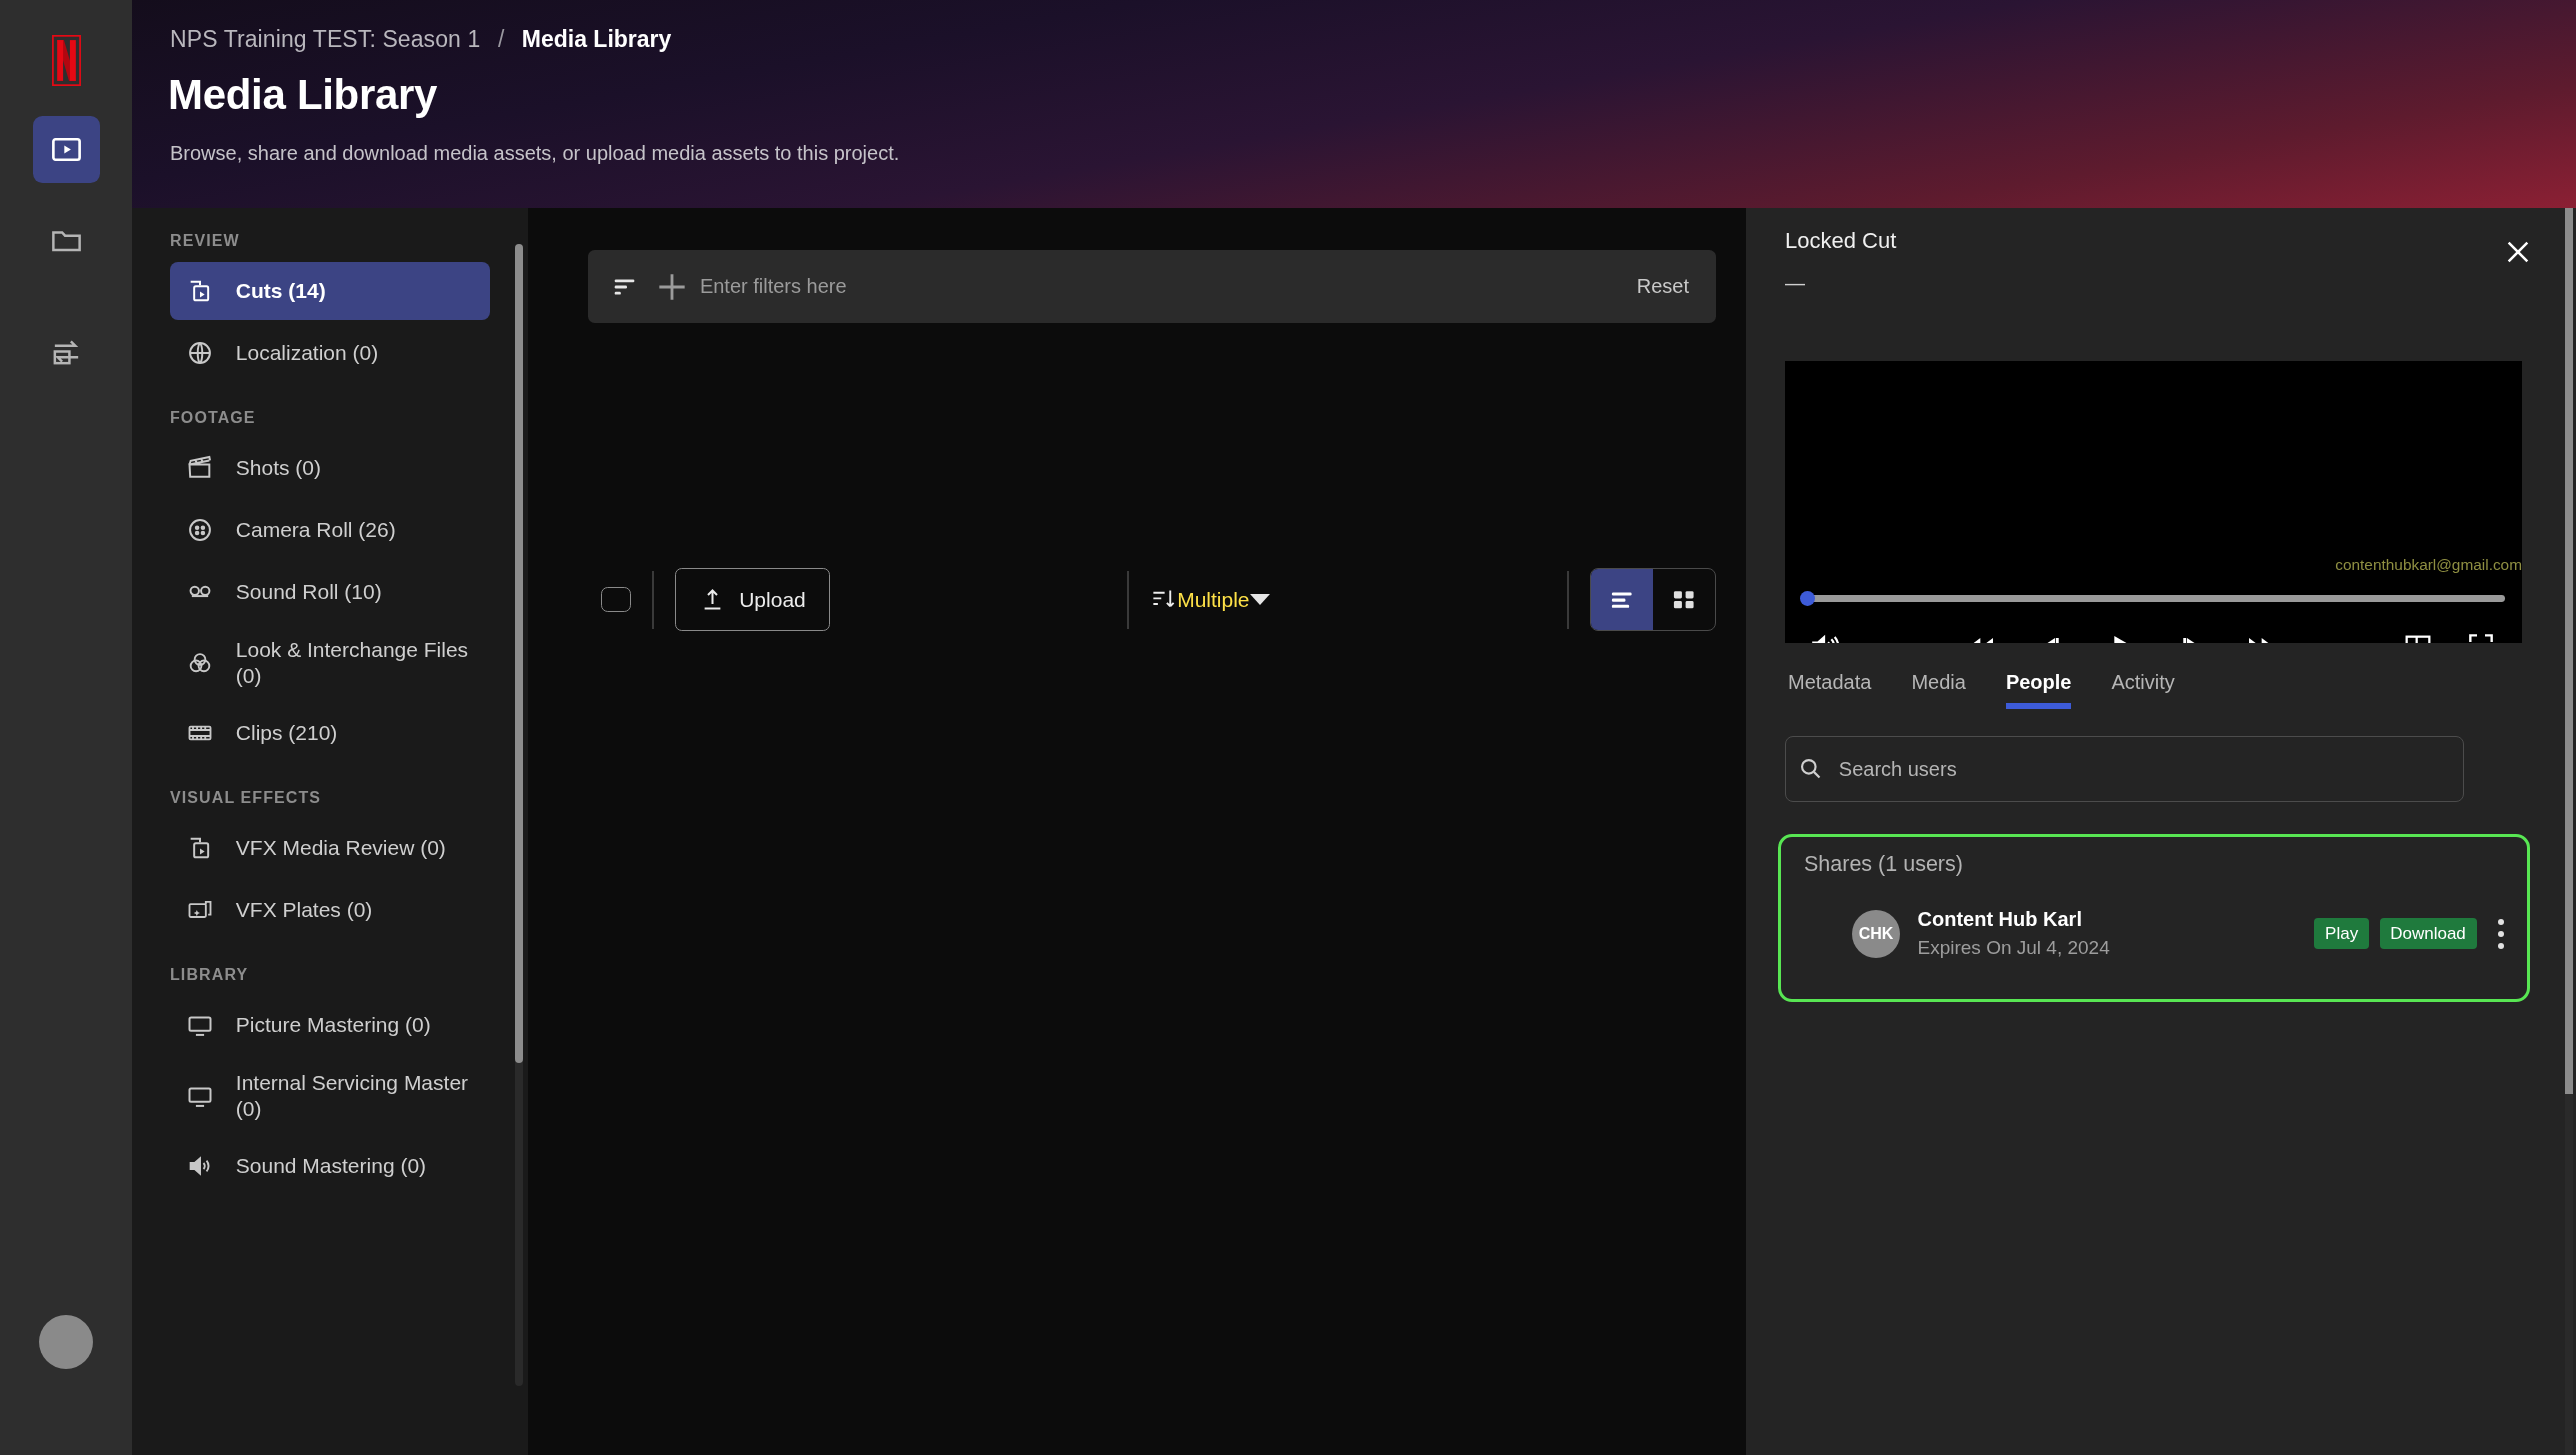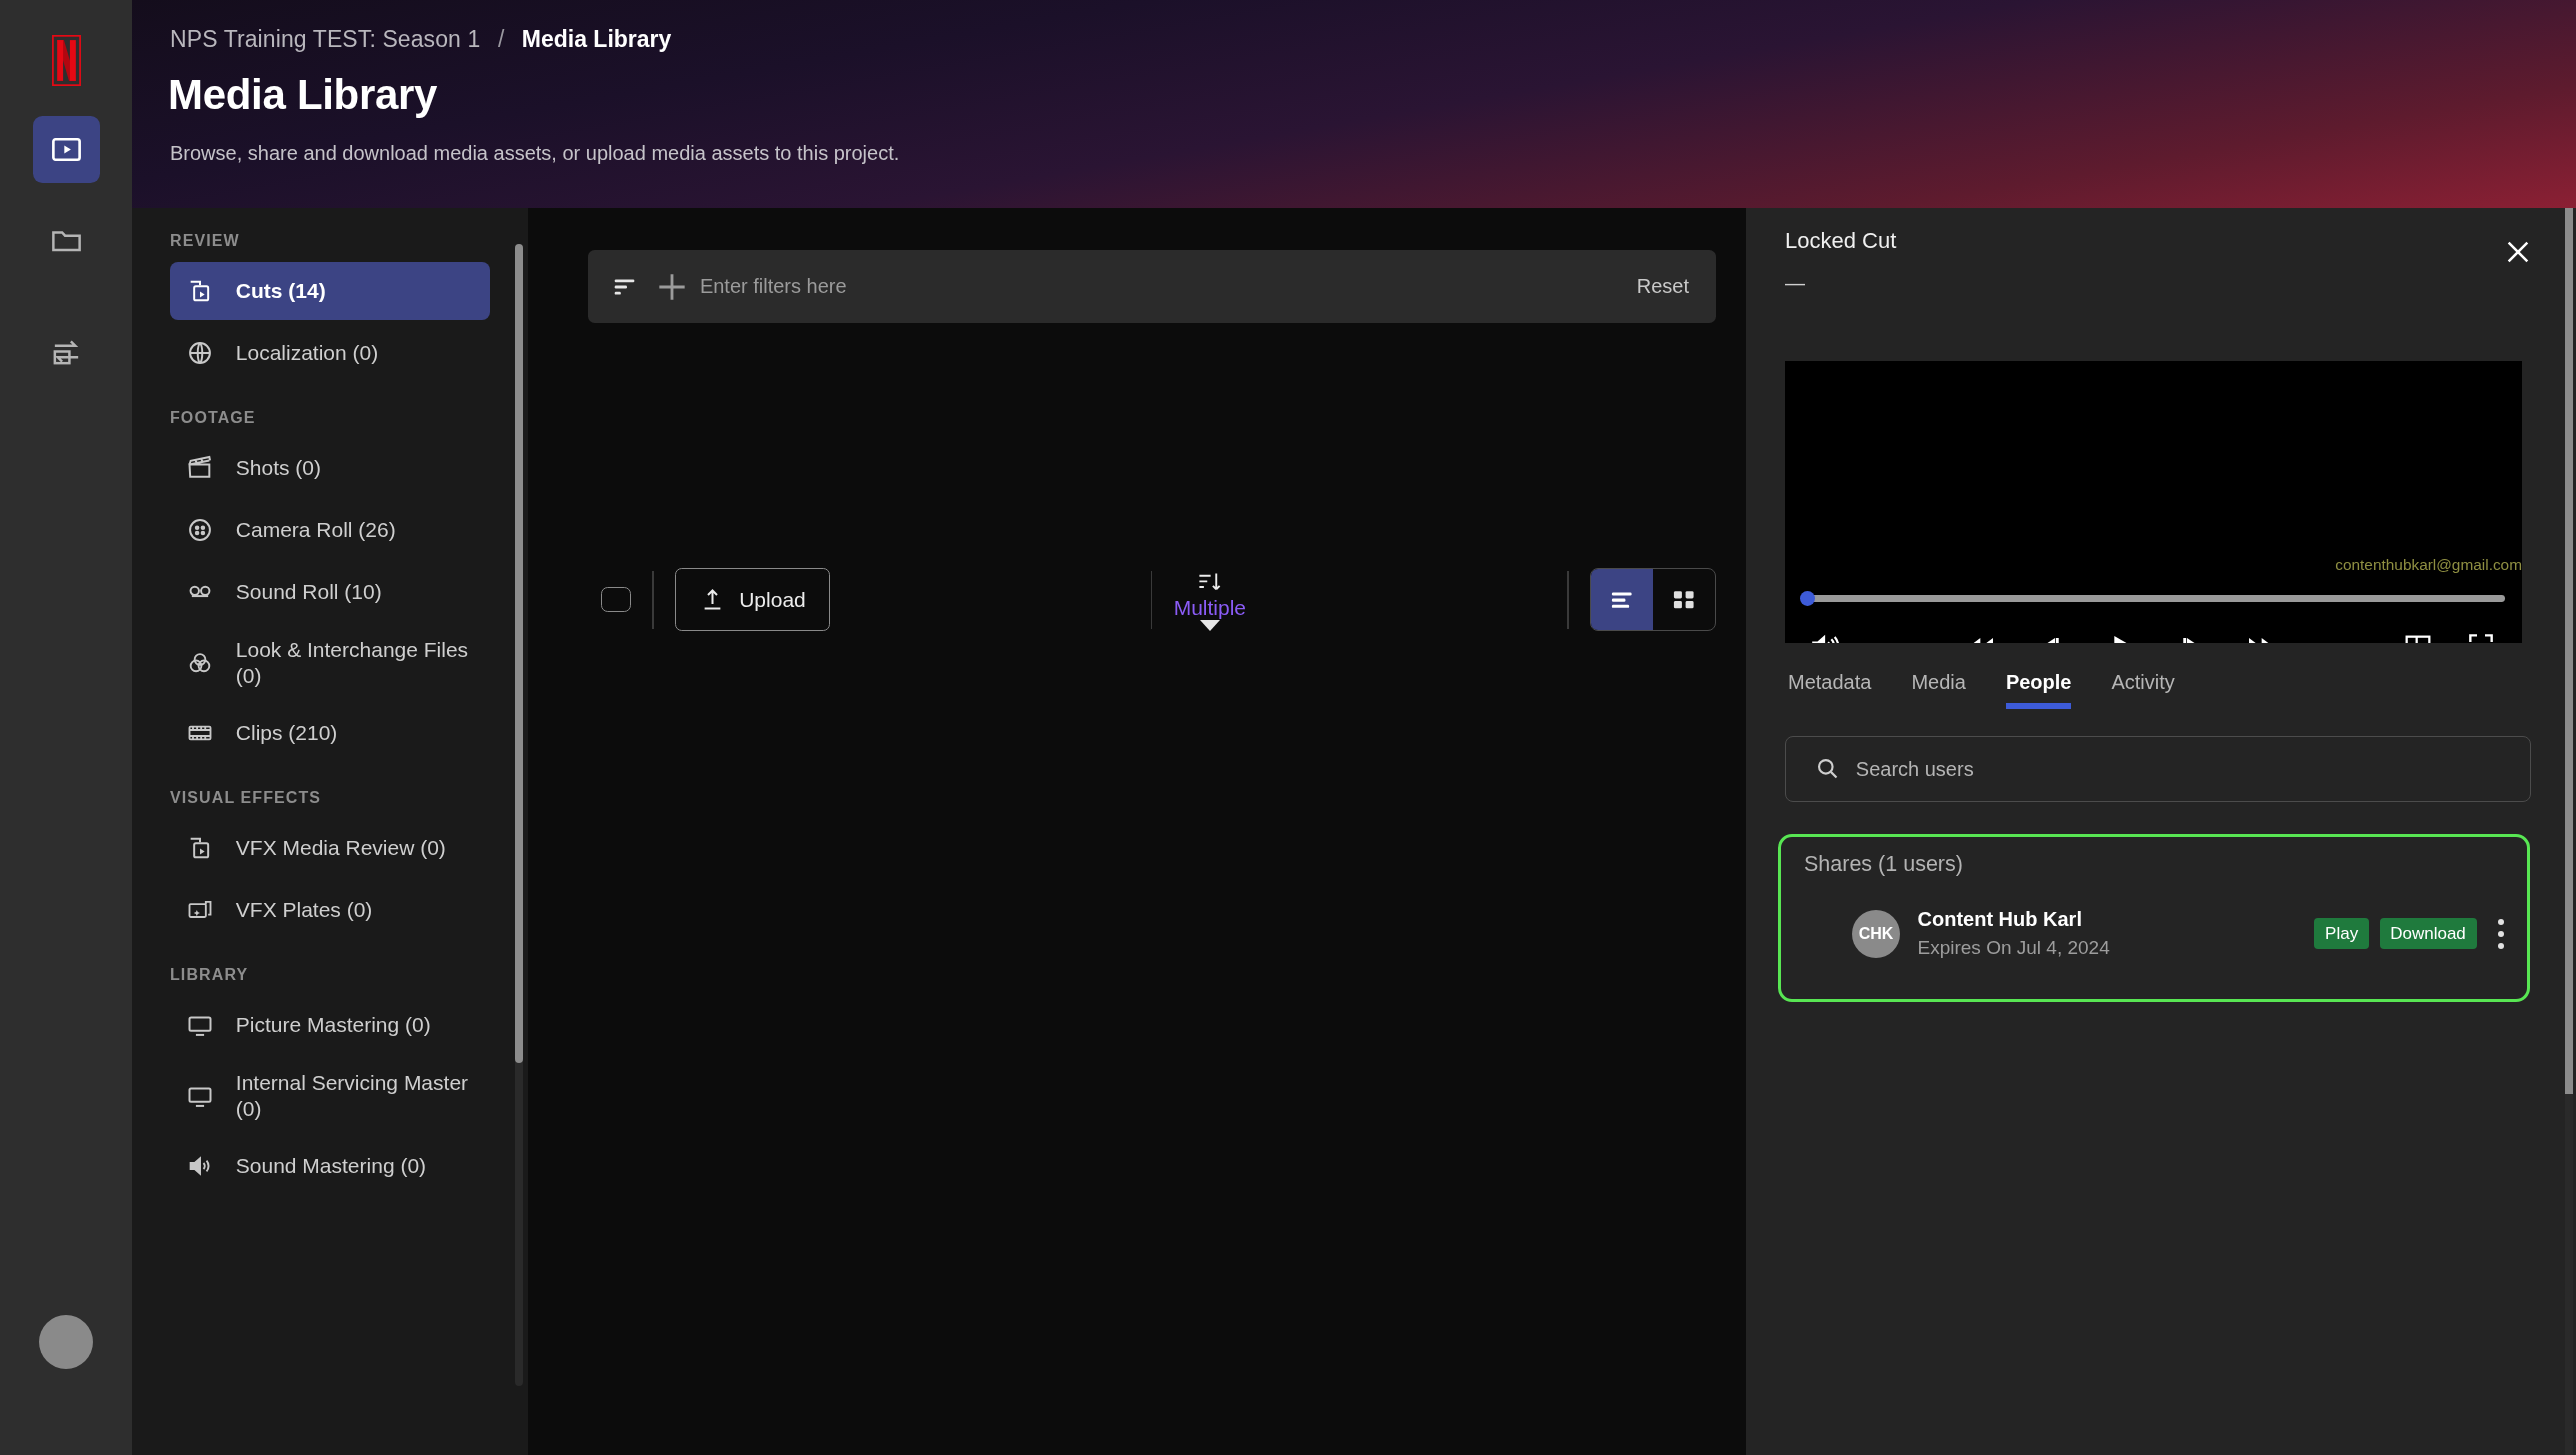--- a/index.html
+++ b/index.html
@@ -101,21 +101,21 @@
   }
   .vdiv { width: 1.3px; height: 58px; background: #3a3a3a; margin: 0 21.5px; }
   .upload-btn {
     height: 63px; border: 1.3px solid #8a8a8a; border-radius: 6.7px;
     display: flex; align-items: center; gap: 13px; padding: 0 23px;
     color: #ececec; font-size: 21px;
   }
   .upload-btn svg { width: 27px; height: 27px; }
   .ab-spacer1 { flex: 1; }
   .multiple-sel {
-    display: flex; align-items: center; color: #8b5cf6; font-size: 21px; flex-direction: column;
+    display: flex; align-items: center; color: #fde047; font-size: 21px;
   }
   .multiple-sel svg { width: 27px; height: 27px; }
   .caret { width: 0; height: 0; border-left: 10px solid transparent; border-right: 10px solid transparent; border-top: 11.4px solid #e6e6e6; }
   .ab-spacer2 { flex: 1; }
   .viewtoggle {
     border: 1.3px solid #4a4a4a; border-radius: 8px; display: flex; overflow: hidden;
     height: 63px;
   }
   .vt-btn { width: 62px; display:flex; align-items:center; justify-content:center; }
   .vt-btn.active { background: #3c4484; }
@@ -199,23 +199,23 @@
   .pctrl .center { flex: 1; display: flex; align-items: center; justify-content: center; gap: 38px; }
   .pctrl .right { display: flex; align-items: center; gap: 31px; margin-right: 25.5px; }
 
   .tabs { position: absolute; left: 42px; top: 463px; display: flex; gap: 40px; }
   .tab { font-size: 20px; color: #b6b6b6; padding-bottom: 14.8px; position: relative; }
   .tab.active { color: #ffffff; font-weight: 600; }
   .tab.active::after {
     content:""; position: absolute; left: 0; right: 0; bottom: 0; height: 5.4px; background: #3d5bd8;
   }
   .searchbox {
-    position: absolute; left: 39px; top: 528px; width: 746px; height: 66px;
+    position: absolute; left: 39px; top: 528px; width: 679px; height: 66px;
     border: 1.3px solid #4c4c4c; border-radius: 8px; display: flex; align-items: center;
-    padding: 0 28px; gap: 14.8px;
+    padding: 0 11px; gap: 14.8px;
   }
   .searchbox svg { width: 27px; height: 27px; }
   .searchbox input {
     flex: 1; background: transparent; border: 0; outline: none; color: #b5b5b5;
     font-size: 20px; font-family: inherit;
   }
   .searchbox input::placeholder { color: #b5b5b5; }
   .shares {
     position: absolute; left: 32px; top: 626px; width: 752px; height: 168px;
     border: 3.4px solid #58e653; border-radius: 14px; padding: 14.8px 23px;

